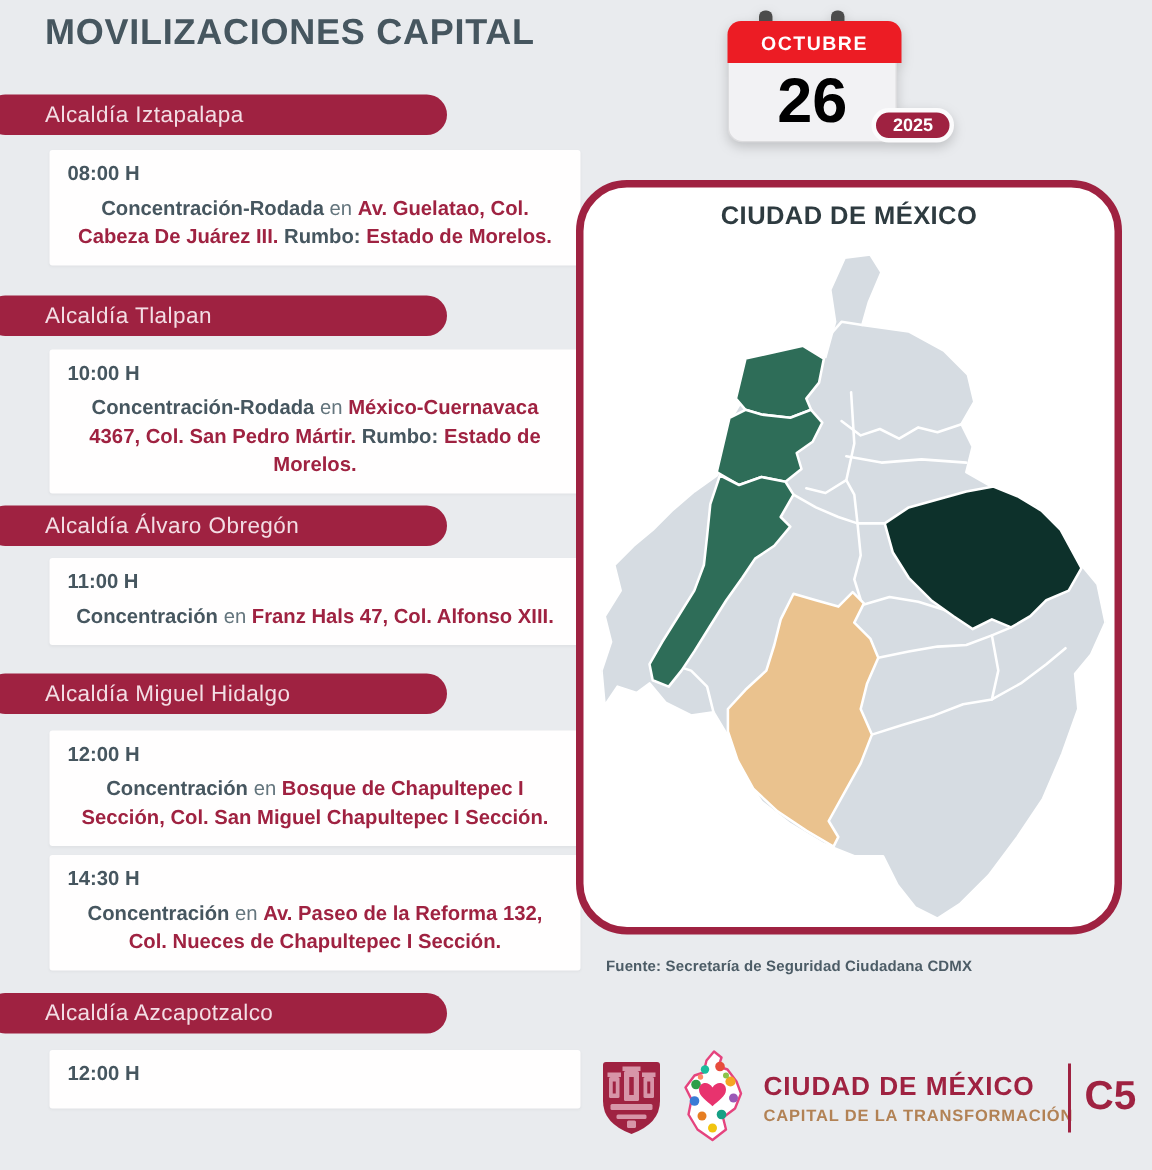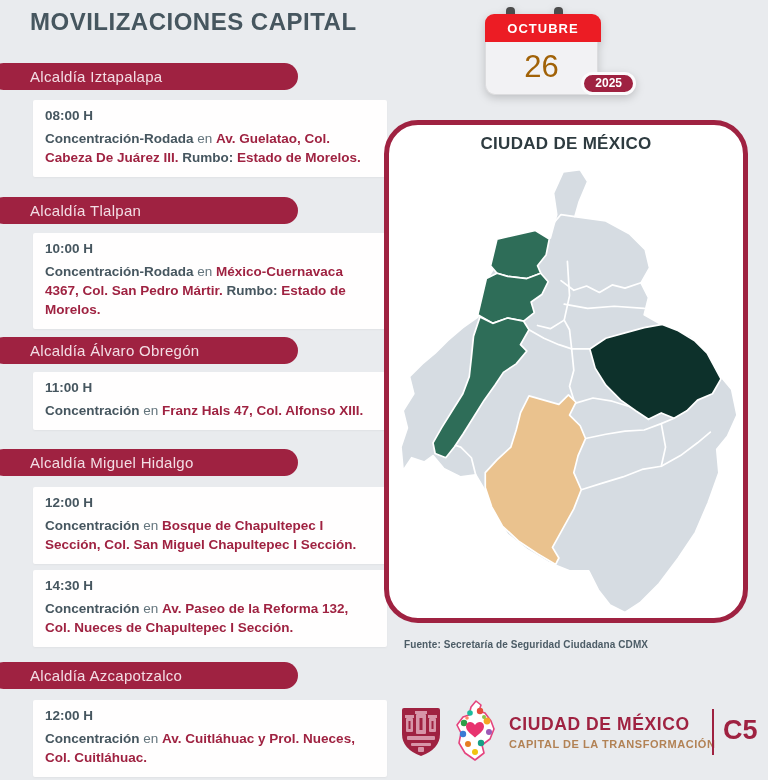--- a/index.html
+++ b/index.html
@@ -19,36 +19,36 @@
   
   .calendar{left:485px;top:14px;width:113px;height:82px;
     filter:drop-shadow(0 3px 4px rgba(0,0,0,.18));}
   .cal-post{position:absolute;top:-7px;width:9px;height:17px;border-radius:4px;background:#4c4c4c;}
   .cal-post.p1{left:21px}.cal-post.p2{left:69px}
   .cal-head{position:absolute;left:0;top:0;width:116px;height:28px;background:#ec1c24;
     border-radius:9px 9px 0 0;color:#fff;font-weight:bold;font-size:13px;letter-spacing:1px;
     text-align:center;line-height:29px;}
   .cal-body{position:absolute;left:0;top:28px;width:111px;height:52px;background:#f2f2f4;
     border:1px solid #dcdcde;border-top:none;border-radius:0 0 10px 10px;
-    text-align:center;font-size:31px;font-weight:normal;color:#a16207;line-height:50px;}
+    text-align:center;font-size:42px;font-weight:bold;color:#000000;line-height:50px;}
   .cal-year{position:absolute;right:-38px;bottom:1px;background:#9f2241;color:#fff;
     font-size:12px;font-weight:bold;padding:1px 11px 2px;border-radius:13px;border:3px solid #fbfbfc;}
   
   .pill{
     left:-10px;width:308px;height:27px;background:#9f2241;border-radius:14px;
     color:#f3dde4;font-size:15px;letter-spacing:.3px;line-height:27px;
     padding-left:40px;box-sizing:border-box;
   }
   .card{
     left:33px;width:354px;background:#fffefe;border-radius:2px;
     padding:8px 12px 10px;box-sizing:border-box;
     box-shadow:0 1px 2px rgba(0,0,0,.04);
   }
   .time{font-size:13.5px;font-weight:bold;color:#46565f;margin:0 0 6px;}
-  .desc{font-size:13.5px;line-height:1.42;margin:0;color:#46565f;}
+  .desc{font-size:13.5px;line-height:1.42;margin:0;color:#46565f;text-align:center;}
   .desc .typ{font-weight:bold;color:#46565f;}
   .desc .con{color:#64757d;}
   .desc .loc{font-weight:bold;color:#9f2241;}
   
   .map-card{
     left:384px;top:120px;width:364px;height:503px;background:#fff;
     border:5px solid #9f2241;border-radius:34px;box-sizing:border-box;
   }
   .map-title{
     position:absolute;left:0;top:9px;width:100%;text-align:center;
@@ -128,25 +128,20 @@
   <p class="desc">
     <span class="typ">Concentración</span>
     <span class="con">en</span>
     <span class="loc">Av. Paseo de la Reforma 132, Col. Nueces de Chapultepec I Sección.</span>
   </p>
 </div>
 
 <div class="abs pill" style="top:662px">Alcaldía Azcapotzalco</div>
 <div class="abs card" style="top:700px">
   <p class="time">12:00 H</p>
-  <p class="desc">
-    <span class="typ">Concentración</span>
-    <span class="con">en</span>
-    <span class="loc">Av. Cuitláhuac y Prol. Nueces, Col. Cuitláhuac.</span>
-  </p>
 </div>
 
 <div class="abs map-card">
   <div class="map-title">CIUDAD DE MÉXICO</div>
   <svg class="map-svg" width="336" height="450" viewBox="0 0 315 417">
 
     <path fill="#d6dce2" stroke="#ffffff" stroke-width="1.6" stroke-linejoin="round" d="M152,4 L168,2 L175,13 L167,32 L163,46 L192,50 L214,62 L229,77 L233,94 L225,108 L232,122 L228,138 L242,146 L258,152 L272,158 L300,196 L310,208 L315,232 L306,252 L296,264 L298,286 L288,314 L276,342 L260,366 L242,390 L224,408 L210,417 L196,410 L185,396 L176,378 L158,378 L138,370 L118,358 L100,344 L88,326 L82,308 L70,288 L56,290 L40,282 L30,270 L22,276 L10,272 L2,284 L0,262 L6,244 L2,228 L12,212 L8,196 L20,184 L32,174 L44,162 L58,150 L72,140 L80,106 L86,96 L90,66 L126,58 L140,66 L146,44 L143,24 Z"></path>
 
     <g fill="none" stroke="#ffffff" stroke-width="1.6" stroke-linejoin="round" stroke-linecap="round">
       <path d="M150,106 L162,115 L174,111 L186,117 L198,110 L210,113 L225,108"></path>

